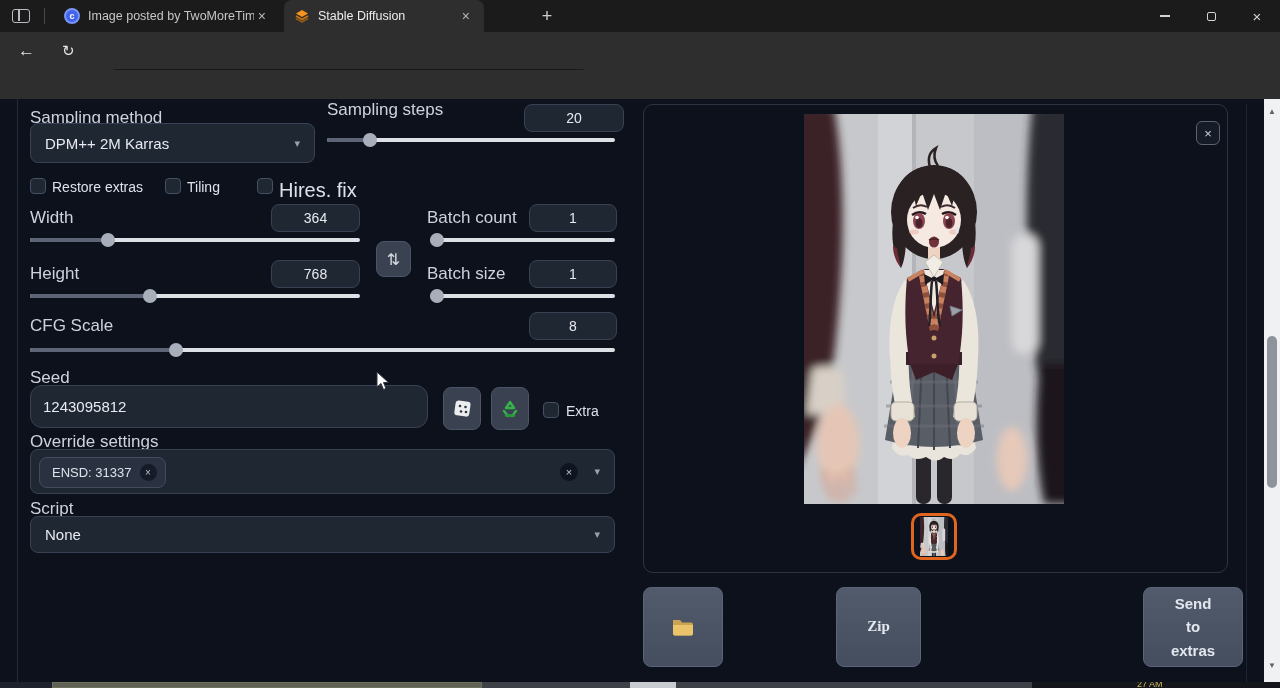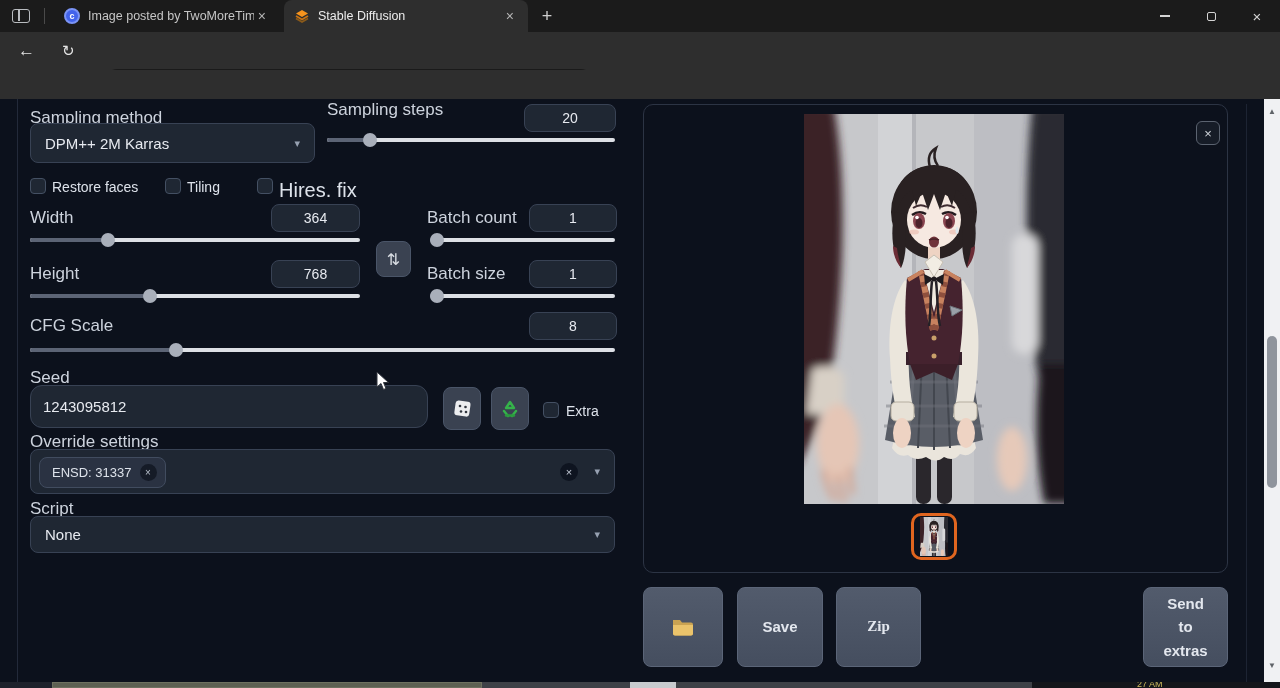--- a/index.html
+++ b/index.html
@@ -53,21 +53,21 @@
     <div style="position:absolute;left:5px;top:0;width:1.5px;height:11px;background:#b9bcc0;"></div>
   </div>
   <div class="abs" style="left:44px;top:8px;width:1px;height:16px;background:#4a4a4a;"></div>
 
   <div class="tab abs" style="left:54px;top:0;width:226px;padding:0 10px;">
     <div style="width:16px;height:16px;border-radius:50%;background:#4263eb;border:2px solid #7b94f5;color:#fff;font-size:9px;font-weight:bold;display:flex;align-items:center;justify-content:center;margin-right:8px;">c</div>
     <span class="tab-title">Image posted by TwoMoreTimes</span>
     <span class="tab-close">×</span>
   </div>
 
-  <div class="tab active abs" style="left:284px;top:0;width:244px;padding:0 10px;">
+  <div class="tab active abs" style="left:284px;top:0;width:200px;padding:0 10px;">
     <svg width="16" height="16" viewBox="0 0 16 16" style="margin-right:8px;">
       <path d="M8 2 L14 5.5 L8 9 L2 5.5 Z" fill="#f7941d"></path>
       <path d="M2 8 L8 11.5 L14 8" stroke="#c97312" stroke-width="1.8" fill="none"></path>
       <path d="M2 10.5 L8 14 L14 10.5" stroke="#8a5a1a" stroke-width="1.8" fill="none"></path>
     </svg>
     <span class="tab-title">Stable Diffusion</span>
     <span class="tab-close">×</span>
   </div>
 
   <div class="abs" style="left:536px;top:5px;width:22px;height:22px;color:#cfcfcf;font-size:18px;display:flex;align-items:center;justify-content:center;">+</div>
@@ -210,28 +210,28 @@
   <div class="abs" style="left:17px;top:0;width:1px;height:583px;background:#232a3a;"></div>
   <div class="abs" style="left:1246px;top:5px;width:1px;height:578px;background:#1d2433;"></div>
 
   <span class="g-label" style="left:30px;top:9px;">Sampling method</span>
   <div class="g-input g-dd" style="left:30px;top:24px;width:285px;height:40px;">
     <span>DPM++ 2M Karras</span>
     <span class="caret">▾</span>
   </div>
 
   <span class="g-label" style="left:327px;top:1px;">Sampling steps</span>
-  <div class="g-input g-num" style="left:524px;top:5px;width:92px;height:28px;">20</div>
+  <div class="g-input g-num" style="left:524px;top:5px;width:100px;height:28px;">20</div>
   <div class="track" style="left:327px;top:39px;width:288px;">
     <div class="fill" style="width:43px;"></div>
       <div class="thumb" style="left:36px;"></div>
   </div>
 
   <div class="chk" style="left:30px;top:79px;"></div>
-  <span class="g-label" style="left:52px;top:80px;font-size:14px;color:#dde2ea;">Restore faces</span>
+  <span class="g-label" style="left:52px;top:80px;font-size:14px;color:#dde2ea;">Restore extras</span>
   <div class="chk" style="left:165px;top:79px;"></div>
   <span class="g-label" style="left:187px;top:80px;font-size:14px;color:#dde2ea;">Tiling</span>
   <div class="chk" style="left:257px;top:79px;"></div>
   <span class="g-label" style="left:279px;top:80px;font-size:20px;color:#dde2ea;">Hires. fix</span>
 
   <span class="g-label" style="left:30px;top:109px;">Width</span>
   <div class="g-input g-num" style="left:271px;top:105px;width:89px;height:28px;">364</div>
   <div class="track" style="left:30px;top:139px;width:330px;">
     <div class="fill" style="width:78px;"></div>
       <div class="thumb" style="left:71px;"></div>
@@ -393,23 +393,22 @@
         <use href="#genart"></use>
       </svg>
   </div>
 
   <div class="g-btn" style="left:643px;top:488px;width:80px;">
     <svg width="24" height="19" viewBox="0 0 24 19">
       <path d="M2,2 h7 l2,2.6 h9 a2,2 0 0 1 2,2 v9 a2,2 0 0 1 -2,2 h-16 a2,2 0 0 1 -2,-2 Z" fill="#caa352"></path>
       <path d="M2,7 h20 v8.6 a2,2 0 0 1 -2,2 h-16 a2,2 0 0 1 -2,-2 Z" fill="#eac36b"></path>
     </svg>
   </div>
-  <div class="g-btn" style="left:737px;top:488px;width:86px;">Save</div>
   <div class="g-btn" style="left:836px;top:488px;width:85px;font-family:Liberation Serif, serif;">Zip</div>
-  <div class="g-btn" style="left:1143px;top:488px;width:85px;">
+  <div class="g-btn" style="left:1143px;top:488px;width:100px;">
     <span style="display:block;width:50px;">Send to extras</span>
   </div>
 </div>
 
 <div class="abs" style="left:1264px;top:99px;width:16px;height:583px;background:#f0f1f3;">
   <div class="sb-arrow" style="top:4px;left:0;position:absolute;">▲</div>
   <div style="position:absolute;left:3px;top:237px;width:10px;height:152px;border-radius:5px;background:#8f949c;"></div>
   <div class="sb-arrow" style="top:558px;left:0;position:absolute;">▼</div>
 </div>
 

